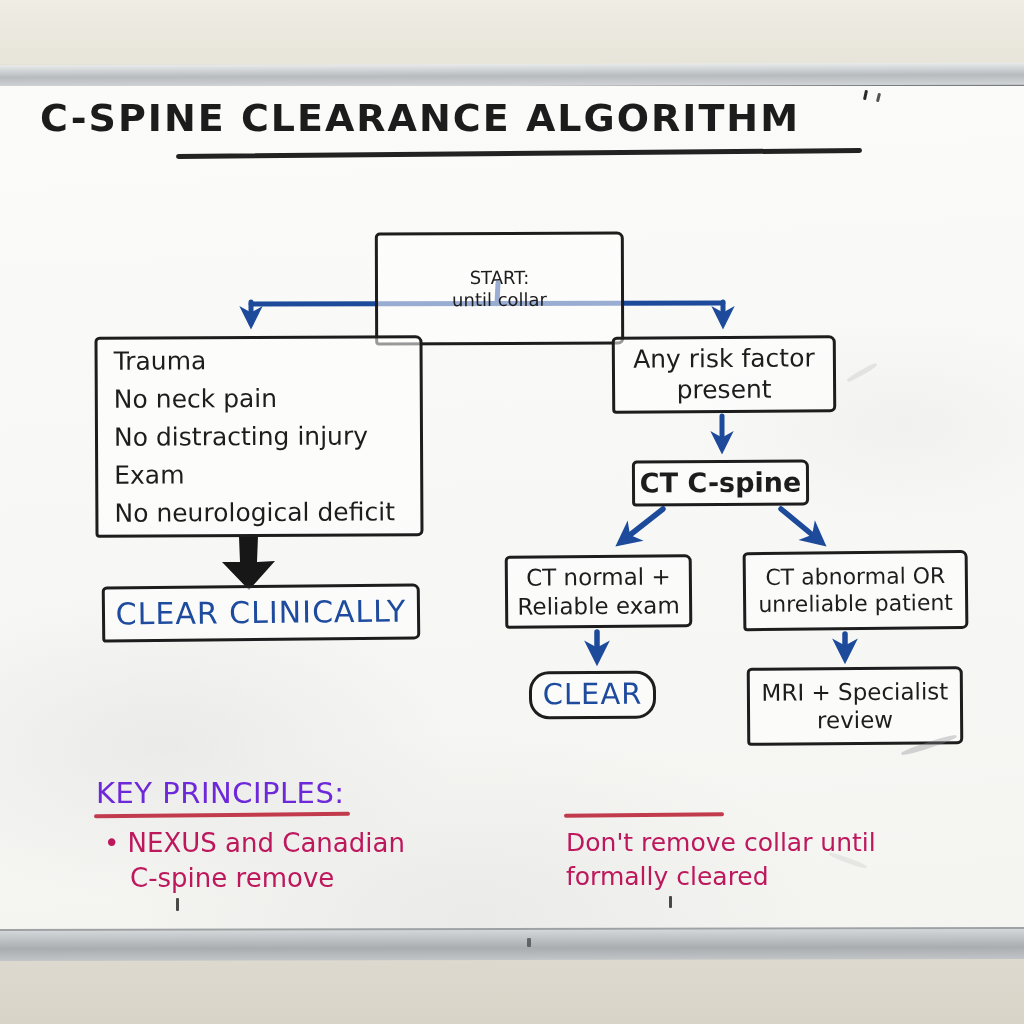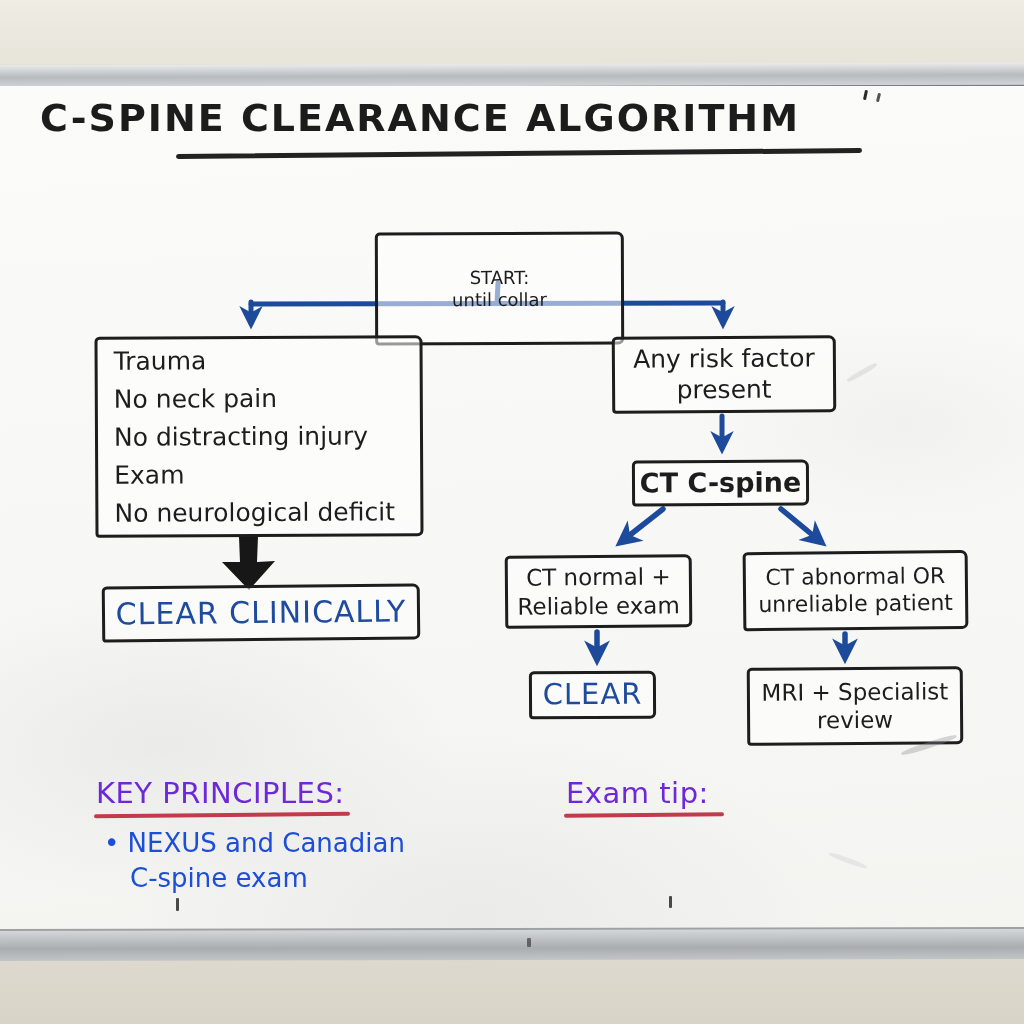--- a/index.html
+++ b/index.html
@@ -42,29 +42,29 @@
   .n-start{left:375px;top:184px;width:249px;height:113px;font-size:18px;transform:rotate(-0.2deg);margin-top:48px;}
   .n-criteria{left:95px;top:336px;width:328px;height:201px;
     align-items:flex-start;padding-left:16px;font-size:25px;transform:rotate(-0.3deg);}
   .n-criteria .ln{line-height:1.52;}
   .n-clearclin{left:102px;top:585px;width:318px;height:56px;transform:rotate(-0.6deg);}
   .n-clearclin .ln{font-size:30px;color:#1e4b9e;letter-spacing:1px;}
   .n-risk{left:612px;top:336px;width:224px;height:77px;font-size:25px;transform:rotate(-0.4deg);}
   .n-ct{left:632px;top:460px;width:177px;height:46px;font-size:27px;transform:rotate(-0.3deg);font-weight:bold;}
   .n-ctnormal{left:505px;top:555px;width:187px;height:73px;font-size:23px;transform:rotate(-0.5deg);}
   .n-ctabnormal{left:743px;top:551px;width:225px;height:79px;font-size:22px;transform:rotate(-0.6deg);}
-  .n-clear{left:529px;top:671px;width:127px;height:48px;transform:rotate(-0.3deg);}
+  .n-clear{left:529px;top:671px;width:127px;height:48px;transform:rotate(-0.3deg);border-radius:20px;}
   .n-clear .ln{font-size:29px;color:#1e4b9e;letter-spacing:1px;}
   .n-mri{left:747px;top:667px;width:216px;height:78px;font-size:23px;transform:rotate(-0.4deg);}
   .or-underline{text-underline-offset:4px;text-decoration-thickness:2.5px;}
 
   
   .red-heading{position:absolute;color:#6d28d9;font-size:29px;letter-spacing:0.5px;white-space:nowrap;}
   .red-underline{position:absolute;height:4px;background:#c23b4d;border-radius:2px;}
-  .note-text{position:absolute;color:#1d4ed8;font-size:26px;white-space:nowrap;line-height:1.35;}
+  .note-text{position:absolute;color:#be185d;font-size:26px;white-space:nowrap;line-height:1.35;}
   .kp-head{left:96px;top:776px;}
   .kp-ul{left:94px;top:813px;width:256px;transform:rotate(-0.6deg);}
   .kp-body{left:104px;top:826px;}
   .kp-body .indent{padding-left:26px;}
   .et-head{left:566px;top:776px;}
   .et-ul{left:564px;top:813px;width:160px;transform:rotate(-0.5deg);}
   .et-body{left:566px;top:826px;font-size:25px;}
 
   
   svg.overlay{position:absolute;left:0;top:0;width:1024px;height:1024px;pointer-events:none;}
@@ -159,25 +159,28 @@
 
   <div class="node n-mri">
     <div class="ln">MRI + Specialist</div>
     <div class="ln">review</div>
   </div>
 
   <div class="red-heading kp-head">KEY PRINCIPLES:</div>
   <div class="red-underline kp-ul"></div>
   <div class="note-text kp-body">
     <div><span>•</span> <span>NEXUS and Canadian</span></div>
-    <div class="indent">C-spine exam</div>
+    <div class="indent">C-spine remove</div>
   </div>
 
-  <div class="red-heading et-head">Exam tip:</div>
   <div class="red-underline et-ul"></div>
+  <div class="note-text et-body">
+    <div>Don't remove collar until</div>
+    <div>formally cleared</div>
+  </div>
 
   <div class="mark m1"></div>
   <div class="mark m2"></div>
   <div class="mark m3"></div>
   <div class="mark m4"></div>
   <div class="mark m5"></div>
   <div class="scuff s1"></div>
   <div class="scuff s2"></div>
   <div class="scuff s3"></div>
 

